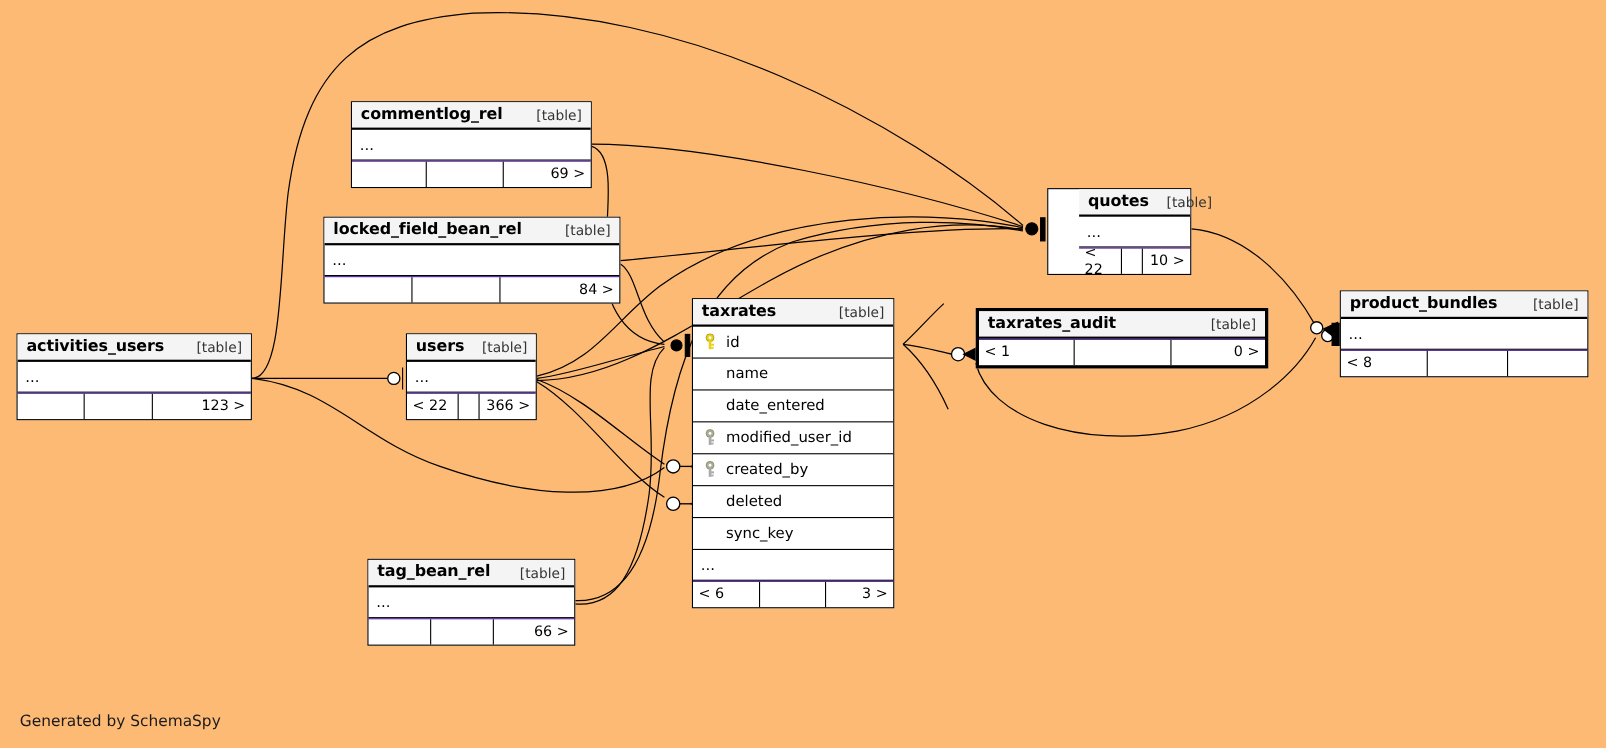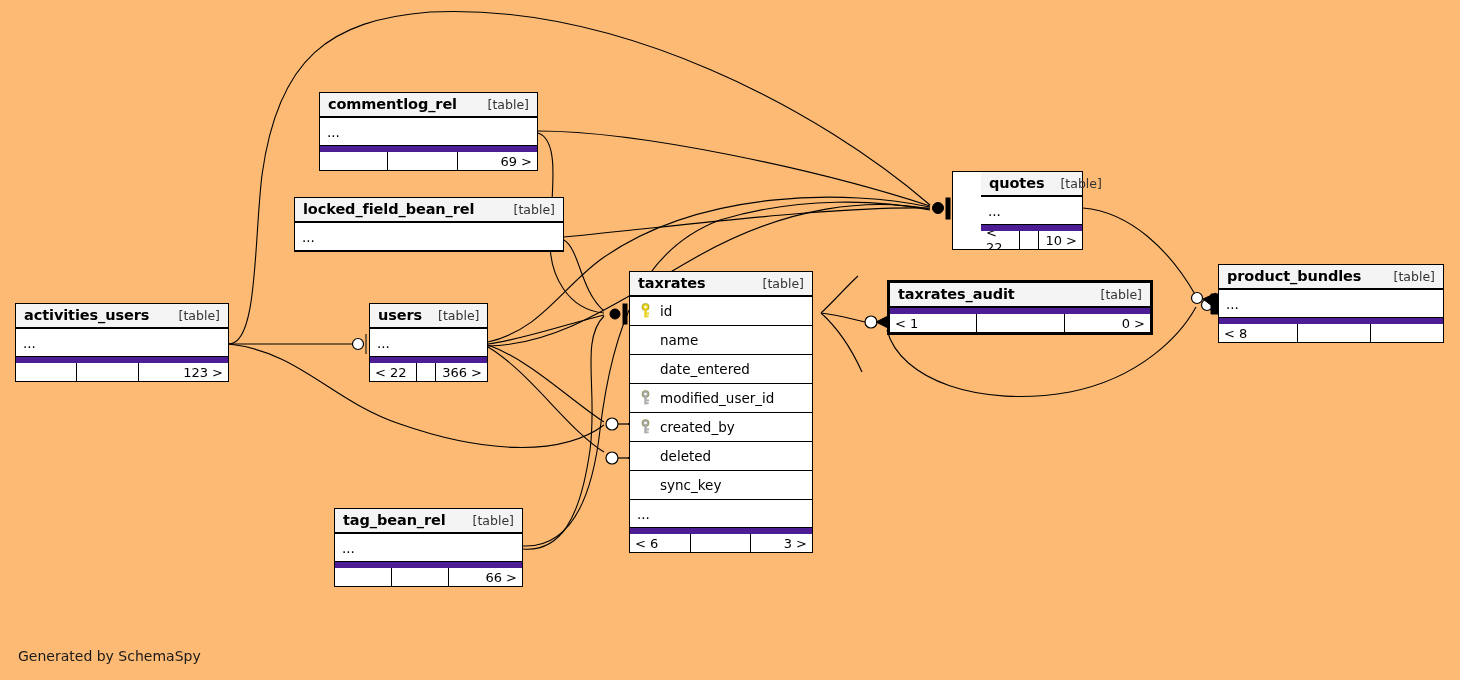--- a/index.html
+++ b/index.html
@@ -116,21 +116,21 @@
     box-sizing: border-box;
     padding-left: 7px;
     font-size: 13.5px;
     color: #000000;
     border-bottom: 1px solid #000000;
   }
   .tbl-footer {
     display: flex;
     height: 24px;
     box-sizing: border-box;
-    border-top: 6px solid #4c1d95;
+    border-top: 1px solid #4c1d95;
   }
   .foot-cell {
     box-sizing: border-box;
     font-size: 13px;
     color: #000000;
     display: flex;
     align-items: center;
     padding: 0 5px;
     border-right: 1px solid #000000;
     overflow: hidden;
@@ -249,20 +249,25 @@
           <div class="foot-cell foot-right" style="width:80px">69 &gt;</div>
         </div>
       </div>
       <div class="table-node" style="left: 294px; top: 197px; width: 270px;">
         <div class="tbl-header">
           <span class="tbl-name">locked_field_bean_rel</span>
           <span class="tbl-type">[table]</span>
         </div>
         <div class="tbl-body">
           <div class="ellipsis-row">...</div>
+        </div>
+        <div class="tbl-footer">
+          <div class="foot-cell foot-left" style="width:81px"></div>
+          <div class="foot-cell foot-mid" style="width:80px"></div>
+          <div class="foot-cell foot-right" style="width:109px">84 &gt;</div>
         </div>
       </div>
       <div class="table-node" style="left: 15px; top: 303px; width: 214px;">
         <div class="tbl-header">
           <span class="tbl-name">activities_users</span>
           <span class="tbl-type">[table]</span>
         </div>
         <div class="tbl-body">
           <div class="ellipsis-row">...</div>
         </div>

